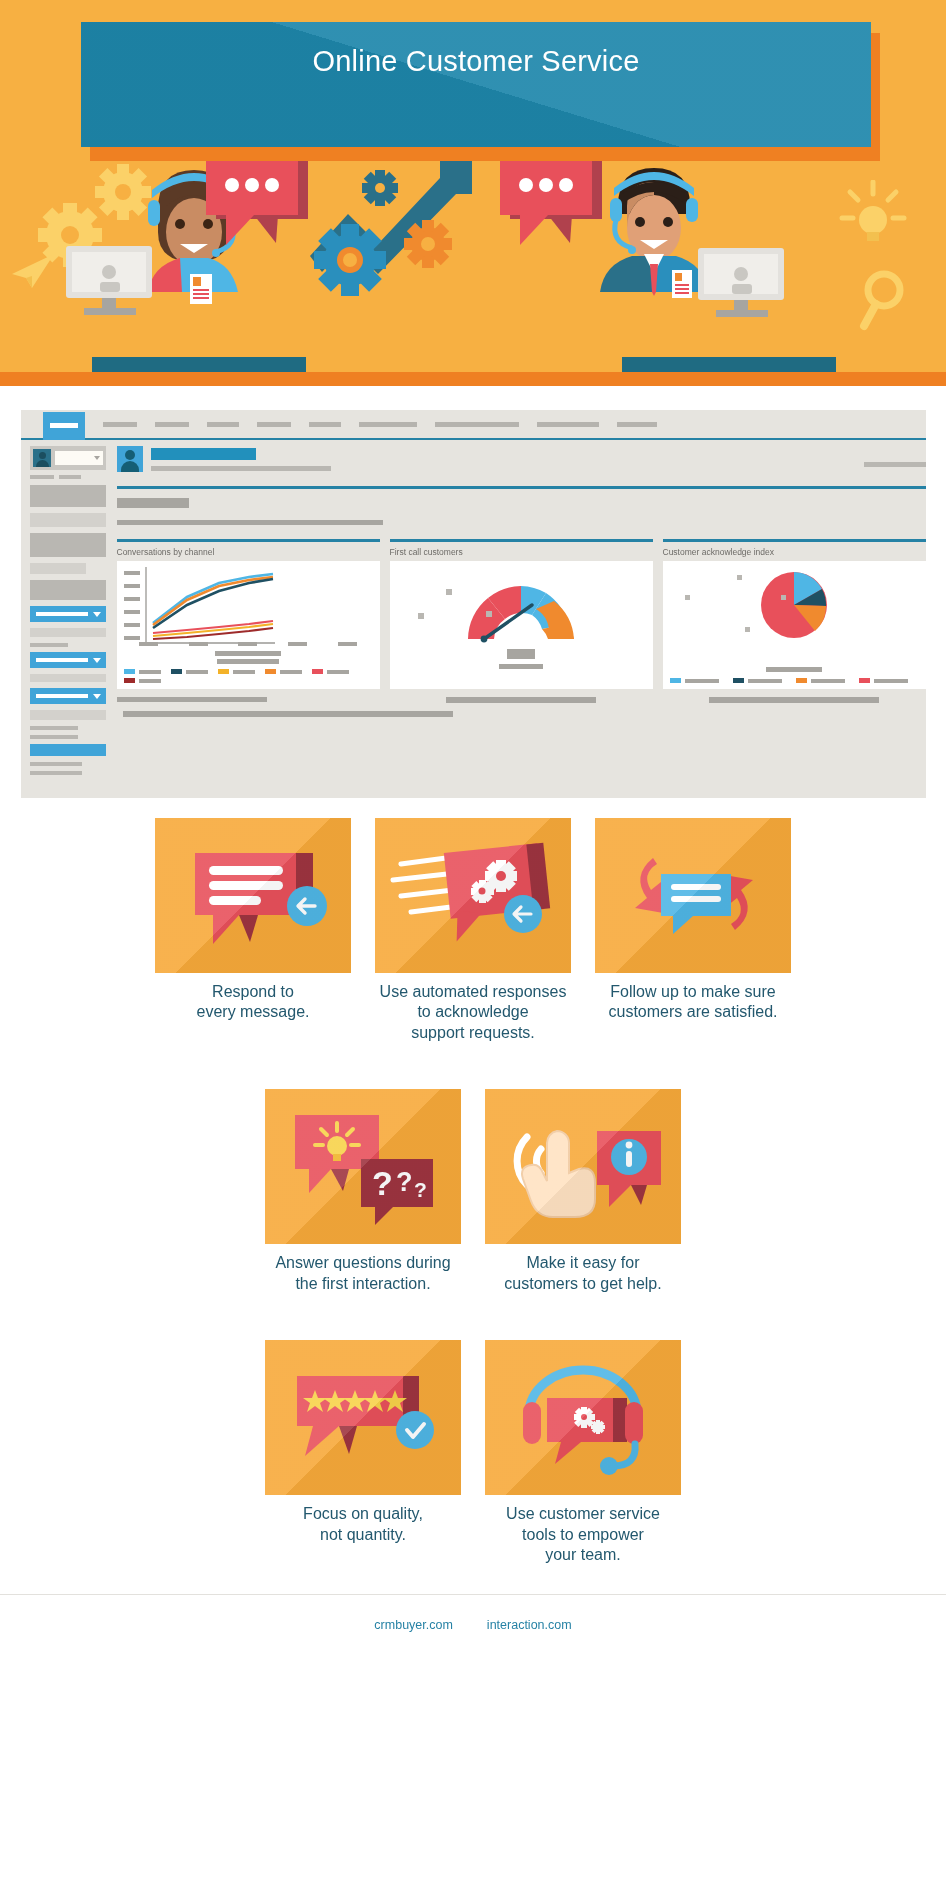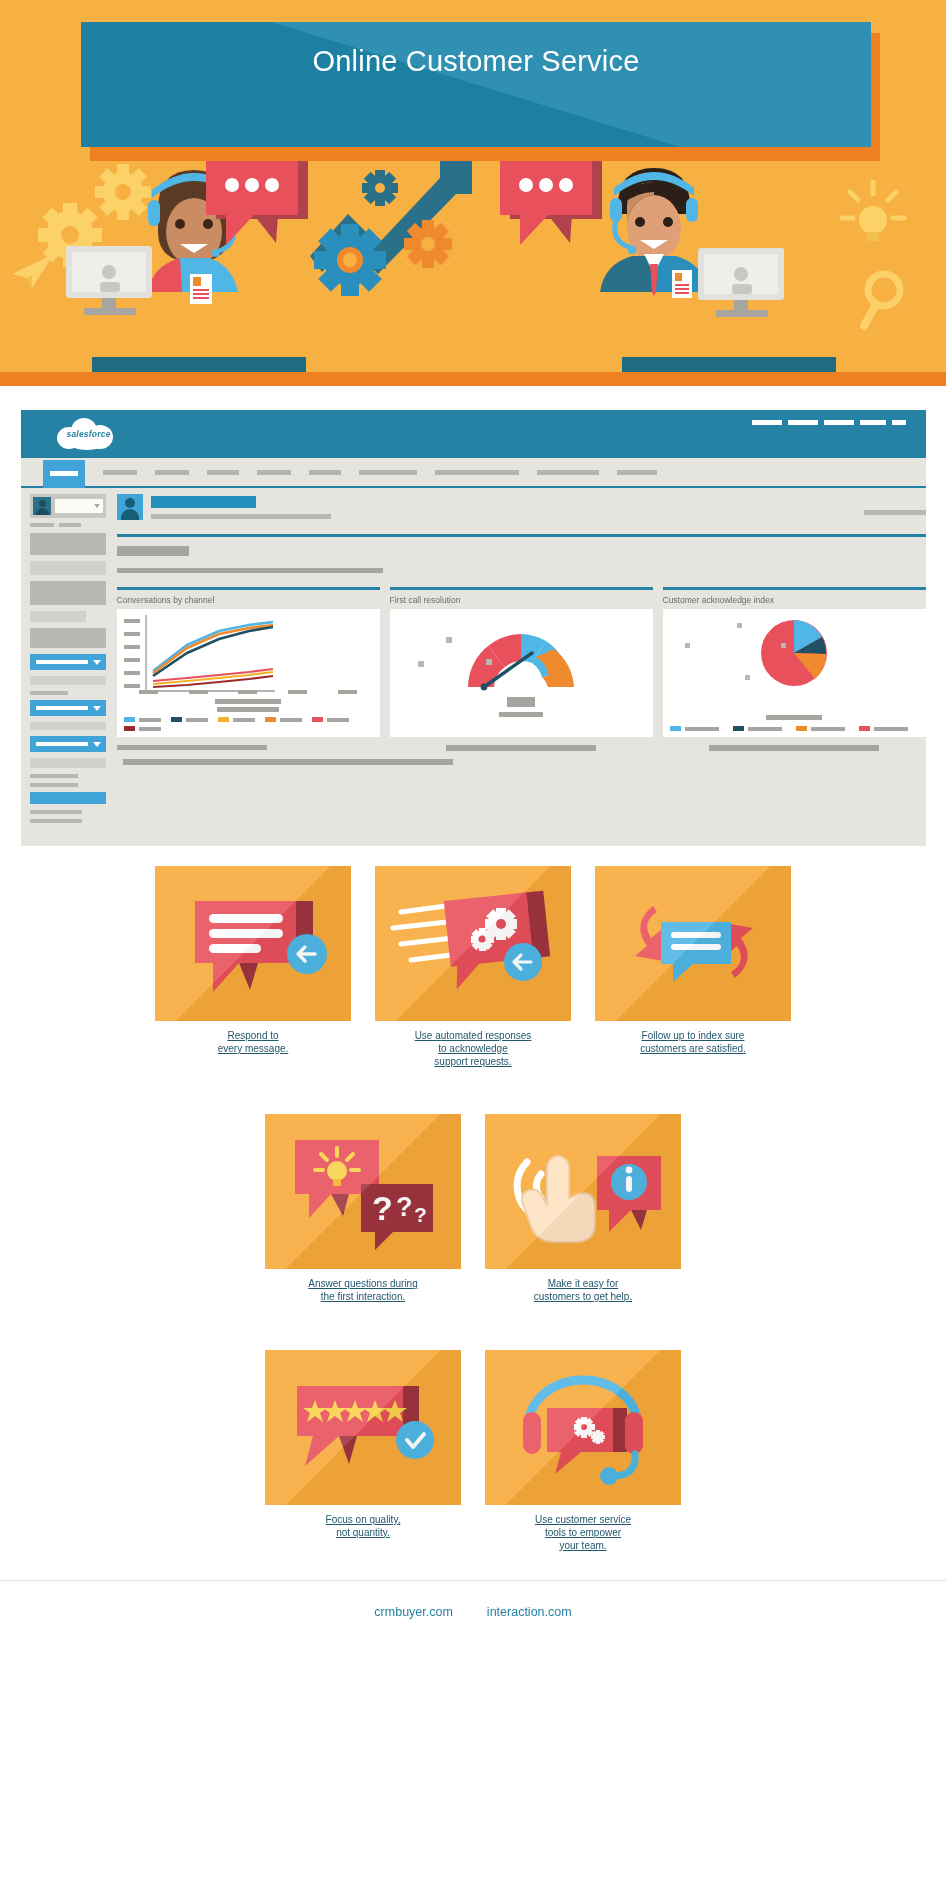--- a/index.html
+++ b/index.html
@@ -150,21 +150,21 @@
   }
   .tip-img {
     width: 196px; height: 155px; background: #f7a93a; position: relative; overflow: hidden;
   }
   .tip-img::after {
     content:""; position:absolute; inset:0;
     background: linear-gradient(135deg, rgba(255,255,255,0.10) 0%, rgba(255,255,255,0.10) 50%, rgba(0,0,0,0.045) 50%, rgba(0,0,0,0.045) 100%);
     pointer-events:none;
   }
   .tip-cap {
-    font-size: 10px; color: #23586e; line-height: 1.28; padding: 9px 2px 0; text-decoration: underline;
+    font-size: 16px; color: #23586e; line-height: 1.28; padding: 9px 2px 0;
   }
 
   
   .footer {
     margin-top: 28px;
     border-top: 1px solid #e3e1dd;
     height: 62px;
     display: flex; align-items: center; justify-content: center; gap: 34px;
     background: #fff;
   }
@@ -349,36 +349,20 @@
       <div class="title-text">
         <div>Online Customer Service</div>
       </div>
     </div>
     <div class="hero-bottom-bar"></div>
   </div>
 
   <div class="dash-wrap">
     <div class="dash">
 
-      <div class="sf-header">
-        <div class="sf-logo">
-          <div class="cloud" style="left:0; top:10px; width:24px; height:22px;"></div>
-          <div class="cloud" style="left:14px; top:1px; width:26px; height:26px;"></div>
-          <div class="cloud" style="left:30px; top:8px; width:26px; height:24px;"></div>
-          <div class="cloud" style="left:10px; top:14px; width:40px; height:19px;"></div>
-          <div class="sf-logo-text">salesforce</div>
-        </div>
-        <div class="sf-header-bars">
-          <i style="width:30px"></i>
-            <i style="width:30px"></i>
-            <i style="width:30px"></i>
-            <i style="width:26px"></i>
-            <i style="width:14px"></i>
-        </div>
-      </div>
 
       <div class="sf-tabbar">
         <div class="sf-tab-active">
             <i></i>
           </div>
         <div class="sf-tabs">
           <i style="width:34px"></i>
             <i style="width:34px"></i>
             <i style="width:32px"></i>
             <i style="width:34px"></i>
@@ -511,21 +495,21 @@
                         <i class="lb"></i>
                       </span>
                   </div>
                 </div>
               </div>
               <div style="width:150px;height:5px;background:#a7a5a0;margin-top:8px;"></div>
             </div>
 
             <div class="card">
               <div class="card-rule"></div>
-              <div class="card-title">First call resolution</div>
+              <div class="card-title">First call customers</div>
               <div class="card-body">
                 <svg style="position:absolute;left:50%;margin-left:-63px;top:6px;" width="126" height="80">
                   <path d="M10 72 A53 53 0 0 1 30 31 L47 52 A26 26 0 0 0 36 72 Z" fill="#e8505b"></path>
                   <path d="M30 31 A53 53 0 0 1 63 19 L63 46 A26 26 0 0 0 47 52 Z" fill="#e8505b"></path>
                   <path d="M63 19 A53 53 0 0 1 88 26 L74 48 A26 26 0 0 0 63 46 Z" fill="#4fb6e5"></path>
                   <path d="M88 26 A53 53 0 0 1 110 57 L84 62 A26 26 0 0 0 74 48 Z" fill="#4fb6e5"></path>
                   <path d="M110 57 A53 53 0 0 1 116 72 L90 72 A26 26 0 0 0 84 62 Z" fill="#f08a2e"></path>
                   <path d="M96 34 A53 53 0 0 1 116 72 L90 72 A26 26 0 0 0 78 42 Z" fill="#f08a2e"></path>
                   <line x1="26" y1="72" x2="74" y2="38" stroke="#1f5063" stroke-width="3.4" stroke-linecap="round"></line>
                   <circle cx="26" cy="72" r="3.4" fill="#1f5063"></circle>
@@ -651,21 +635,21 @@
         <div class="tip-img">
           <svg width="196" height="155">
             <path d="M58 40 q-22 18 -6 40 l-12 10 l34 6 l-8 -32 l-10 8 q-10 -16 6 -26 z" fill="#e8505b"></path>
             <path d="M140 112 q22 -18 6 -40 l12 -10 l-34 -6 l8 32 l10 -8 q10 16 -6 26 z" fill="#e8505b"></path>
             <rect x="66" y="56" width="70" height="42" fill="#4fb6e5"></rect>
             <polygon points="78,98 78,116 98,98" fill="#4fb6e5"></polygon>
             <rect x="76" y="66" width="50" height="6" rx="3" fill="#fff"></rect>
             <rect x="76" y="78" width="50" height="6" rx="3" fill="#fff"></rect>
           </svg>
         </div>
-        <div class="tip-cap" style="white-space:pre-line">Follow up to index sure
+        <div class="tip-cap" style="white-space:pre-line">Follow up to make sure
 customers are satisfied.</div>
       </div>
     </div>
 
     <div class="tip-row" style="margin-top:46px;">
       <div class="tip">
         <div class="tip-img">
           <svg width="196" height="155">
             <rect x="30" y="26" width="84" height="54" fill="#e8505b"></rect>
             <polygon points="44,80 44,104 66,80" fill="#e8505b"></polygon>

